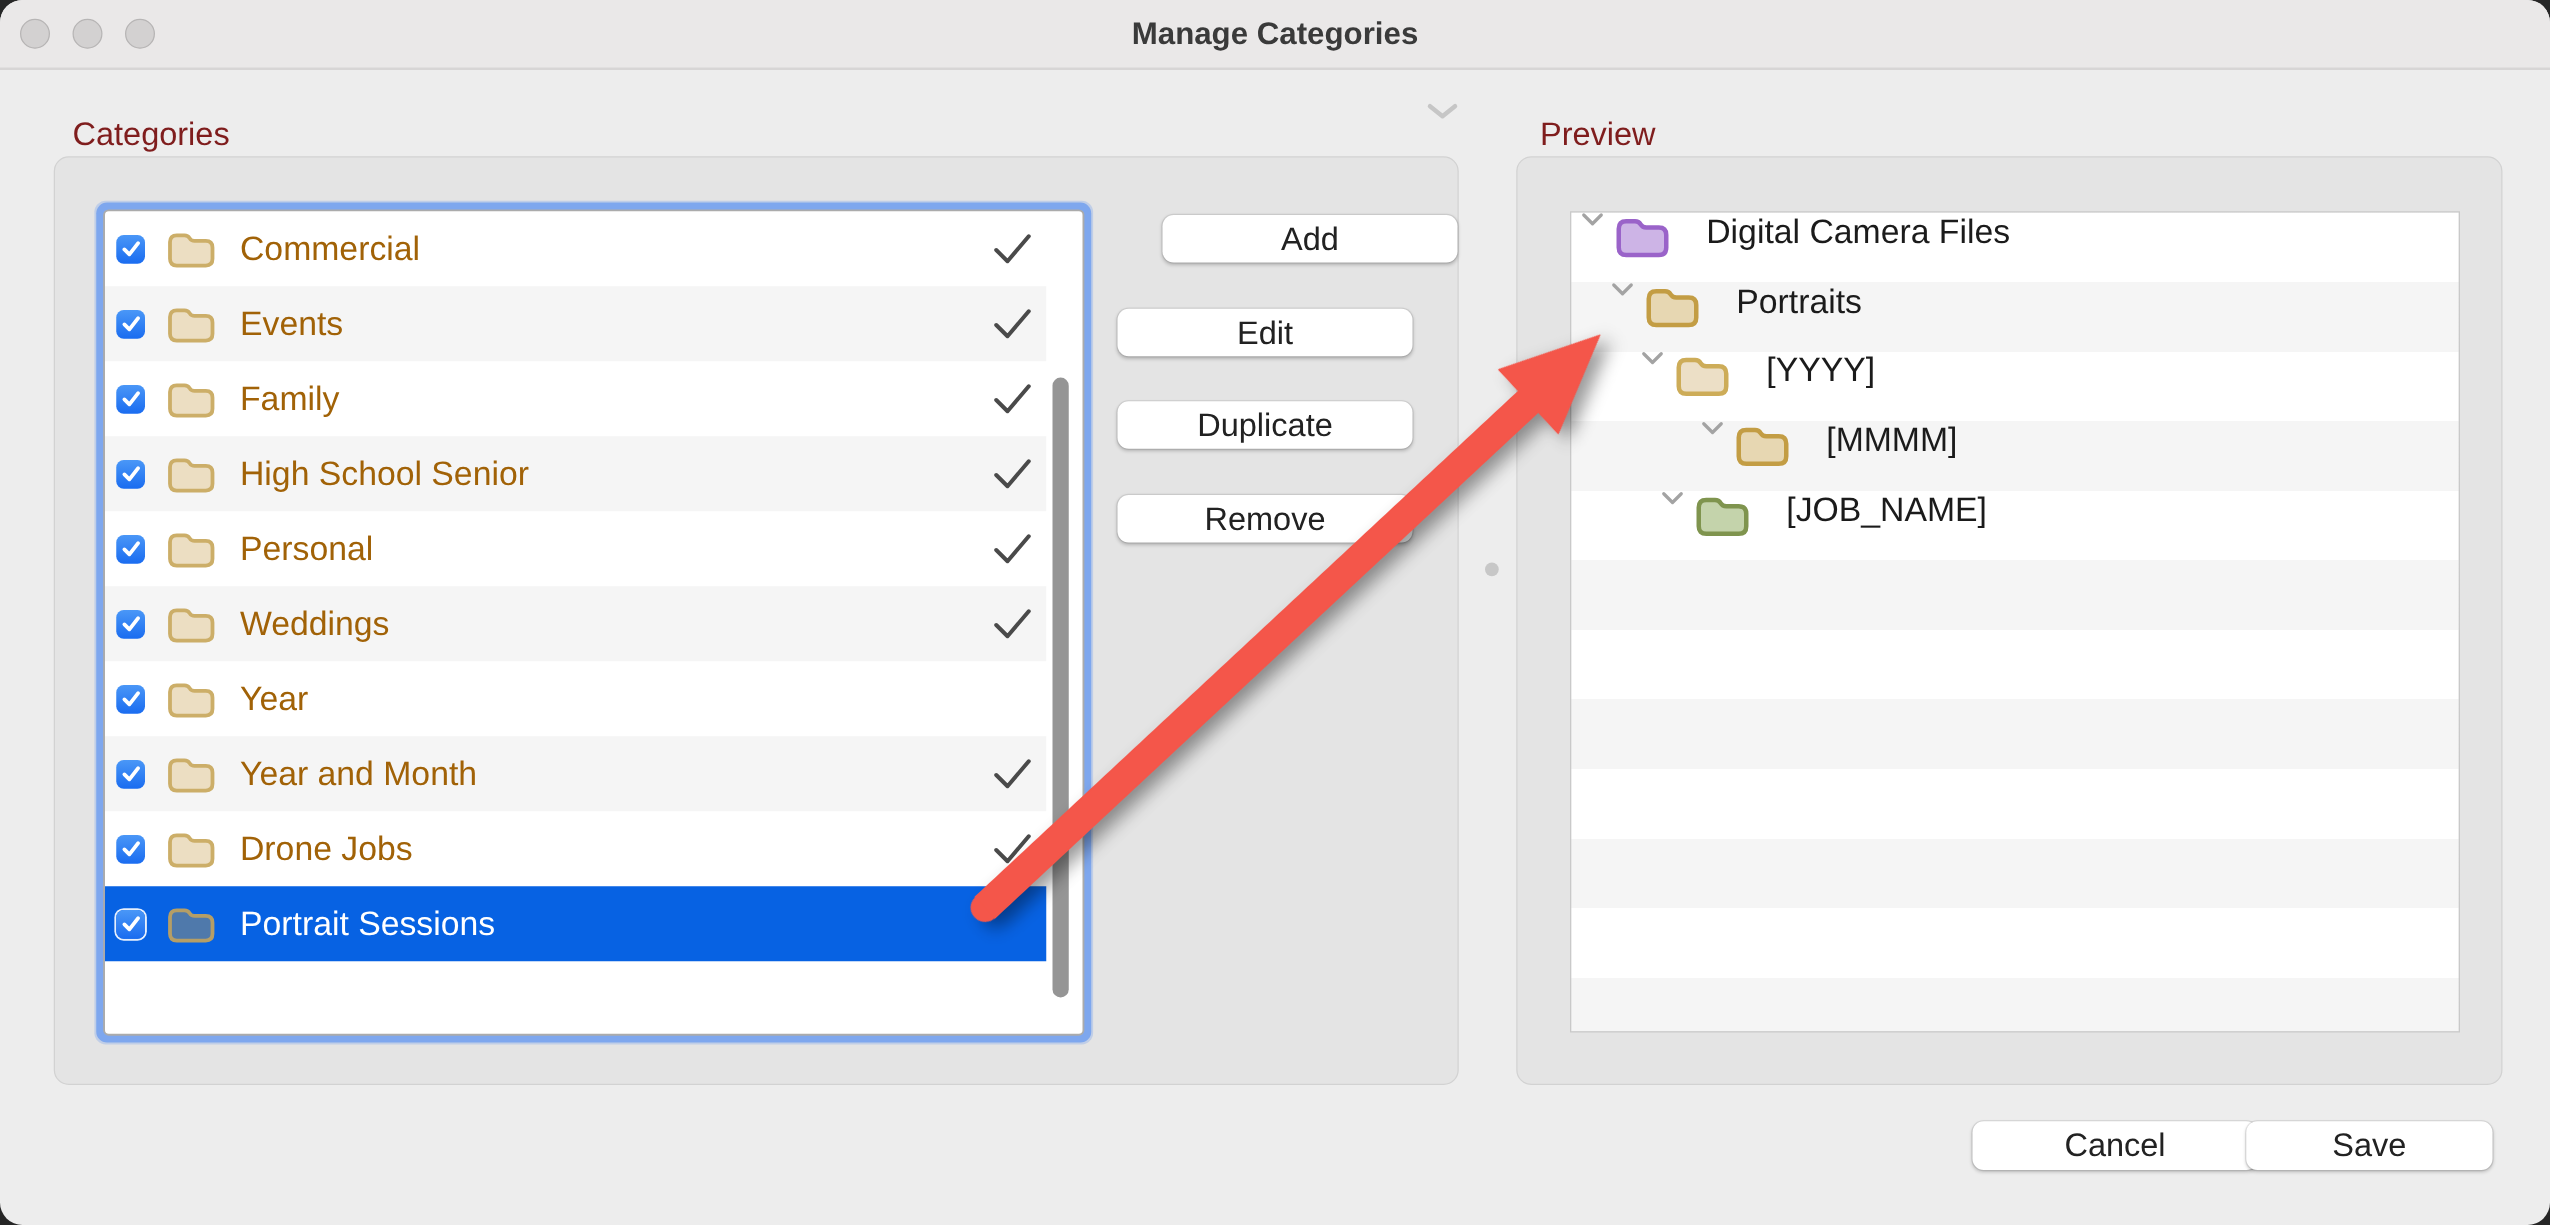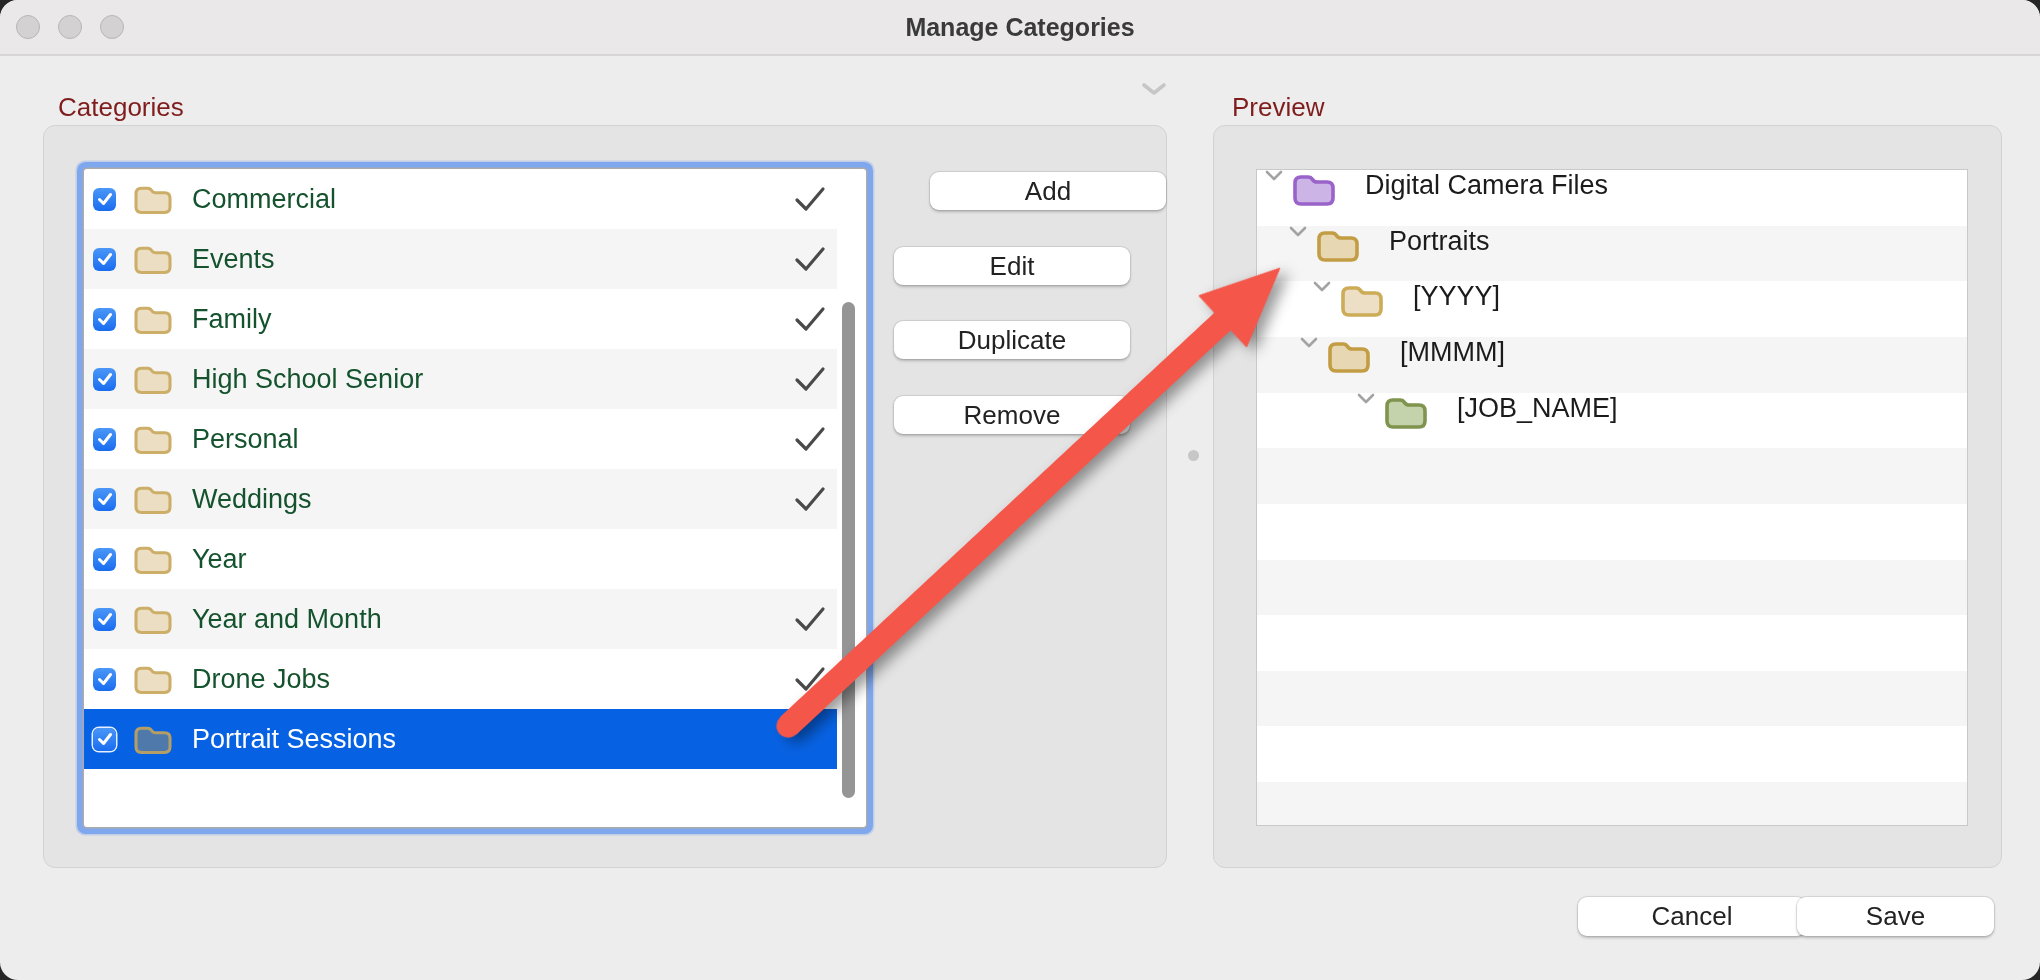--- a/index.html
+++ b/index.html
@@ -17,21 +17,21 @@
   .panel{position:absolute;top:125px;height:743px;background:#e4e4e4;border:1px solid #d2d2d2;border-radius:12px;box-sizing:border-box;}
   .panel.left{left:43px;width:1124px;}
   .panel.right{left:1213px;width:789px;}
 
   
   .listwrap{position:absolute;left:84px;top:169px;width:782px;height:658px;background:#ffffff;border-radius:3px;
     box-shadow:0 0 0 1.5px #ababab,0 0 0 7px #7ea7ee,0 0 0 8.5px rgba(126,167,238,.35);}
   .lrow{position:relative;width:753px;height:60px;display:flex;align-items:center;padding-left:9px;box-sizing:border-box;}
   .lrow:nth-child(even){background:#f5f5f5;}
   .lrow.selected{background:#0762e3;}
-  .lrow .lbl{margin-left:18px;font-size:27px;color:#14532d;white-space:nowrap;}
+  .lrow .lbl{margin-left:18px;font-size:27px;color:#a16207;white-space:nowrap;}
   .lrow.selected .lbl{color:#ffffff;}
   .cb{width:23px;height:23px;border-radius:6px;background:linear-gradient(180deg,#4a97f7,#1a6cf0);display:flex;align-items:center;justify-content:center;flex:0 0 auto;}
   .lrow.selected .cb{box-shadow:0 0 0 1.5px rgba(255,255,255,.9);}
   .folder{margin-left:16px;flex:0 0 auto;}
   .tick{position:absolute;left:710px;top:17px;}
   .scrollthumb{position:absolute;left:758px;top:133px;width:13px;height:496px;background:#959595;border-radius:7px;}
 
   
   .sidebtn{position:absolute;left:894px;width:236px;height:38px;background:#ffffff;border:none;border-radius:9px;
     font-family:inherit;font-size:26px;color:#222;box-shadow:0 0 0 1px rgba(0,0,0,.07),0 1.5px 3px rgba(0,0,0,.22);}
@@ -267,31 +267,31 @@
       <div class="trow" style="padding-left:56px;">
         <svg class="tchev" width="18" height="12" viewBox="0 0 18 12">
             <path d="M2 2 L9 9 L16 2" fill="none" stroke="#a3a3a3" stroke-width="2.6" stroke-linecap="round" stroke-linejoin="round"></path>
           </svg>
         <svg class="folder f-tree-tan-light" width="46" height="38" viewBox="0 0 46 38">
             <path stroke-width="3.6" stroke-linejoin="round" d="M4 13 Q4 7 10 7 L17 7 Q20 7 21.5 9.5 Q23 12 26 12 L36 12 Q42 12 42 18 L42 28 Q42 34 36 34 L10 34 Q4 34 4 28 Z"></path>
           </svg>
         <span class="lbl">[YYYY]</span>
       </div>
 
-      <div class="trow" style="padding-left:43px;">
+      <div class="trow" style="padding-left:104px;">
         <svg class="tchev" width="18" height="12" viewBox="0 0 18 12">
             <path d="M2 2 L9 9 L16 2" fill="none" stroke="#a3a3a3" stroke-width="2.6" stroke-linecap="round" stroke-linejoin="round"></path>
           </svg>
         <svg class="folder f-tree-tan" width="46" height="38" viewBox="0 0 46 38">
             <path stroke-width="3.6" stroke-linejoin="round" d="M4 13 Q4 7 10 7 L17 7 Q20 7 21.5 9.5 Q23 12 26 12 L36 12 Q42 12 42 18 L42 28 Q42 34 36 34 L10 34 Q4 34 4 28 Z"></path>
           </svg>
         <span class="lbl">[MMMM]</span>
       </div>
 
-      <div class="trow" style="padding-left:100px;">
+      <div class="trow" style="padding-left:72px;">
         <svg class="tchev" width="18" height="12" viewBox="0 0 18 12">
             <path d="M2 2 L9 9 L16 2" fill="none" stroke="#a3a3a3" stroke-width="2.6" stroke-linecap="round" stroke-linejoin="round"></path>
           </svg>
         <svg class="folder f-green" width="46" height="38" viewBox="0 0 46 38">
             <path stroke-width="3.6" stroke-linejoin="round" d="M4 13 Q4 7 10 7 L17 7 Q20 7 21.5 9.5 Q23 12 26 12 L36 12 Q42 12 42 18 L42 28 Q42 34 36 34 L10 34 Q4 34 4 28 Z"></path>
           </svg>
         <span class="lbl">[JOB_NAME]</span>
       </div>
     </div>
 

